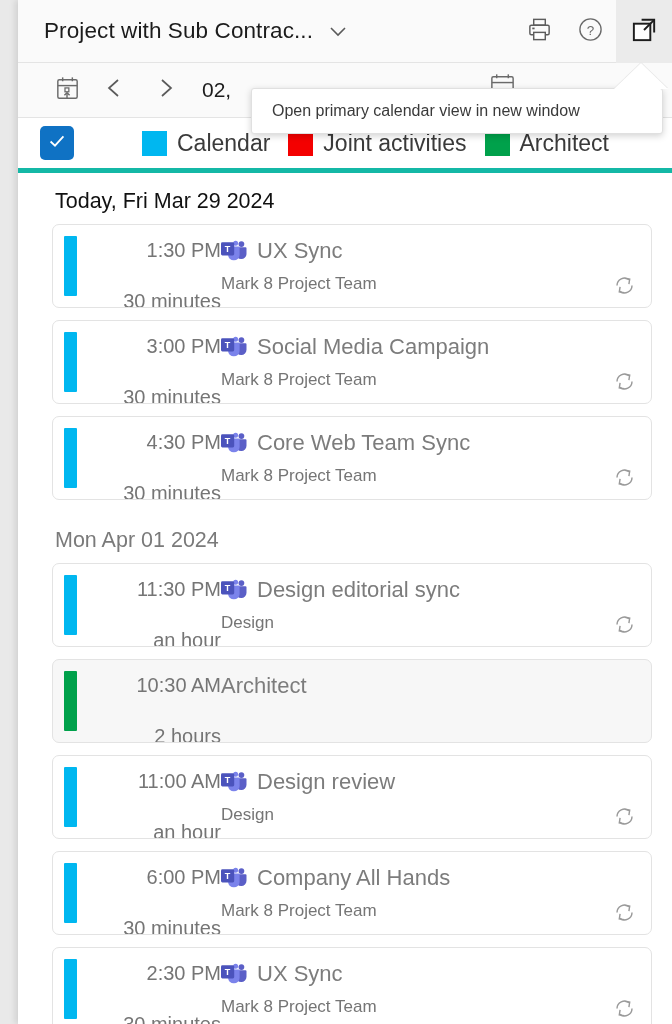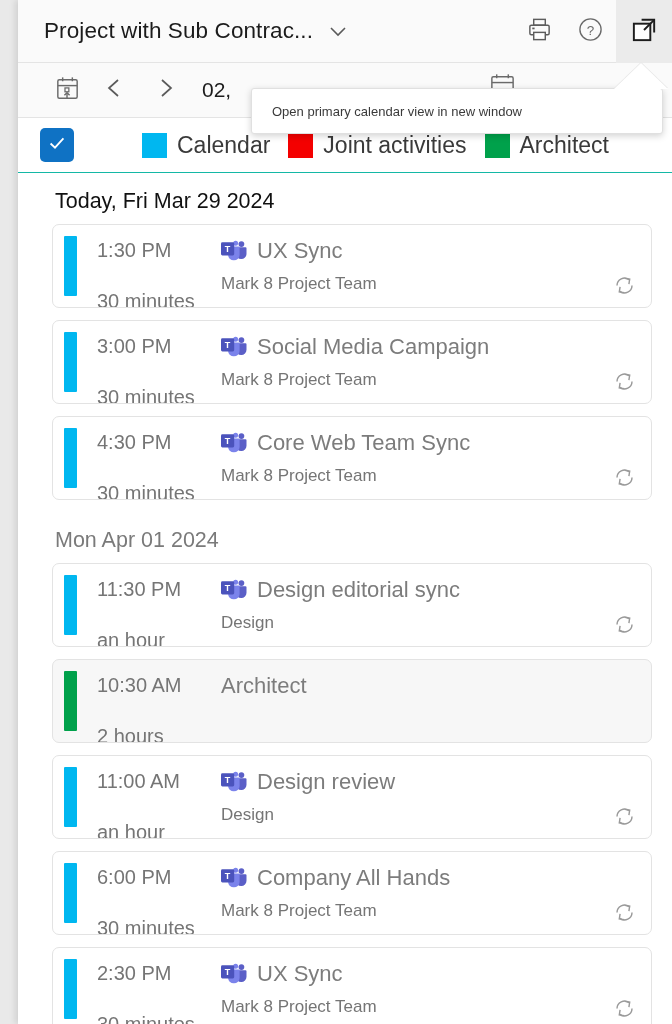--- a/index.html
+++ b/index.html
@@ -80,21 +80,21 @@
     margin-left: 10px;
     white-space: nowrap;
   }
   .tb-right { position:absolute; left: 470px; top: 7px; }
 
   
   .legend {
     height: 55px;
     flex: 0 0 55px;
     background: #ffffff;
-    border-bottom: 1px solid #14b8a6;
+    border-bottom: 5px solid #14b8a6;
     display: flex;
     align-items: center;
     padding-left: 22px;
     overflow: hidden;
   }
   .checkbox {
     width: 34px; height: 34px;
     border-radius: 5px;
     background: #0f72c4;
     display: flex; align-items: center; justify-content: center;
@@ -135,20 +135,21 @@
   .event-bar {
     width: 13px;
     margin: 11px 0 11px 11px;
     flex: 0 0 13px;
     border-radius: 1px;
   }
   .event-body {
     flex: 1 1 auto;
     position: relative;
     padding: 9px 0 0 20px;
+    text-align: right;
   }
   .ev-row { display: flex; align-items: center; height: 33px; }
   .ev-time {
     font-size: 20px;
     color: #757575;
     width: 124px;
     flex: 0 0 124px;
     white-space: nowrap;
   }
   .ev-title {
@@ -184,21 +185,21 @@
     height: 46px;
     background: #ffffff;
     border: 1px solid #e0e0e0;
     border-radius: 3px;
     box-shadow: 0 2px 7px rgba(0,0,0,0.18);
     display: flex;
     align-items: center;
     padding-left: 20px;
     z-index: 40;
   }
-  .tooltip-text { font-size: 13px; color: #3a3a3a; white-space: nowrap; }
+  .tooltip-text { font-size: 16px; color: #3a3a3a; white-space: nowrap; }
   .tooltip-arrow {
     position: absolute;
     left: 596px; top: 63px;
     width: 0; height: 0;
     border-left: 27px solid transparent;
     border-right: 27px solid transparent;
     border-bottom: 26px solid #ffffff;
     z-index: 41;
     filter: drop-shadow(0 -1px 0 #e6e6e6);
   }

